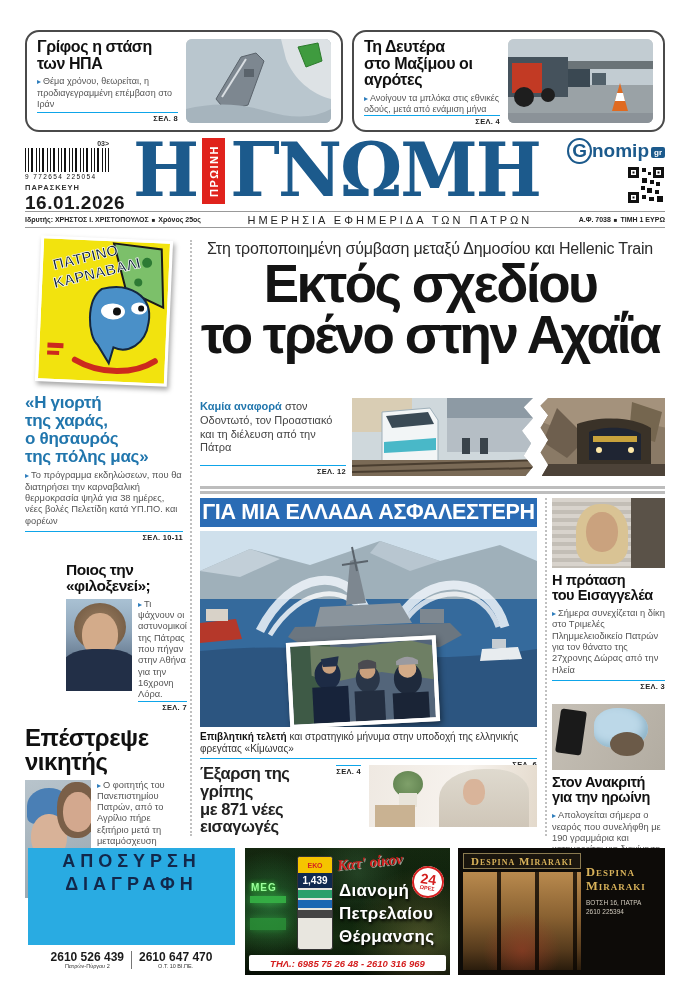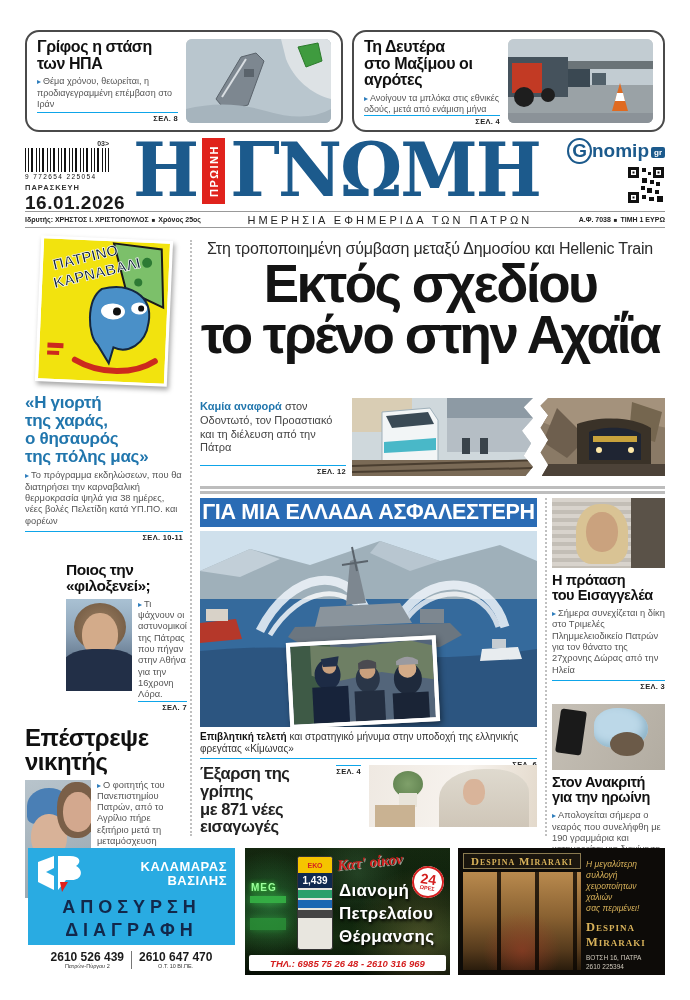--- a/index.html
+++ b/index.html
@@ -509,29 +509,20 @@
         <div class="powder"></div>
       </div>
       <div class="rc-head pre">Στον Ανακριτή
 για την ηρωίνη</div>
       <div class="col-body"><span class="bullet">▸</span><span>Απολογείται σήμερα ο νεαρός που συνελήφθη με 190 γραμμάρια και κατηγορείται για διακίνηση ναρκωτικών</span></div>
       <div class="pageref col-pageref">ΣΕΛ. 2</div>
     </div>
   </div>
 
   <div class="ad" id="ad-kb">
-    <div class="kb-top">
-      <svg width="52" height="40" viewBox="0 0 52 40">
-        <path d="M2 8 L18 2 L18 14 L10 18 L18 22 L18 36 L2 28 Z" fill="#fff"></path>
-        <path d="M22 2 L34 2 C44 2 46 8 40 12 C48 16 46 26 36 26 L30 26 L22 36 Z" fill="#fff"></path>
-        <path d="M24 28 L32 28 L26 38 Z" fill="#e0221c"></path>
-      </svg>
-      <div class="kb-name pre">ΚΑΛΑΜΑΡΑΣ
-ΒΑΣΙΛΗΣ</div>
-    </div>
     <div class="kb-mid">
       <div>ΑΠΟΣΥΡΣΗ</div>
       <div>ΔΙΑΓΡΑΦΗ</div>
     </div>
     <div class="kb-strip">
       <div class="kb-cell">
         <div class="kb-phone">2610 526 439</div>
         <div class="kb-sub">Πατρών-Πύργου 2</div>
       </div>
       <div class="kb-cell">
@@ -562,25 +553,20 @@
 Θέρμανσης</div>
     <div class="petrol-strip">ΤΗΛ.: 6985 75 26 48 - 2610 316 969</div>
   </div>
 
   <div class="ad" id="ad-mir">
     <div class="mir-left">
       <div class="mir-header">Despina Miraraki</div>
       <div class="mir-photo"></div>
     </div>
     <div class="mir-right">
-      <div class="mir-promo pre">Η μεγαλύτερη
-συλλογή
-χειροποίητων
-χαλιών
-σας περιμένει!</div>
       <div class="mir-brand pre">Despina
 Miraraki</div>
       <div class="mir-addr">
         <div>ΒΟΤΣΗ 16, ΠΑΤΡΑ</div>
         <div>2610 225394</div>
       </div>
     </div>
   </div>
 
 </div>

